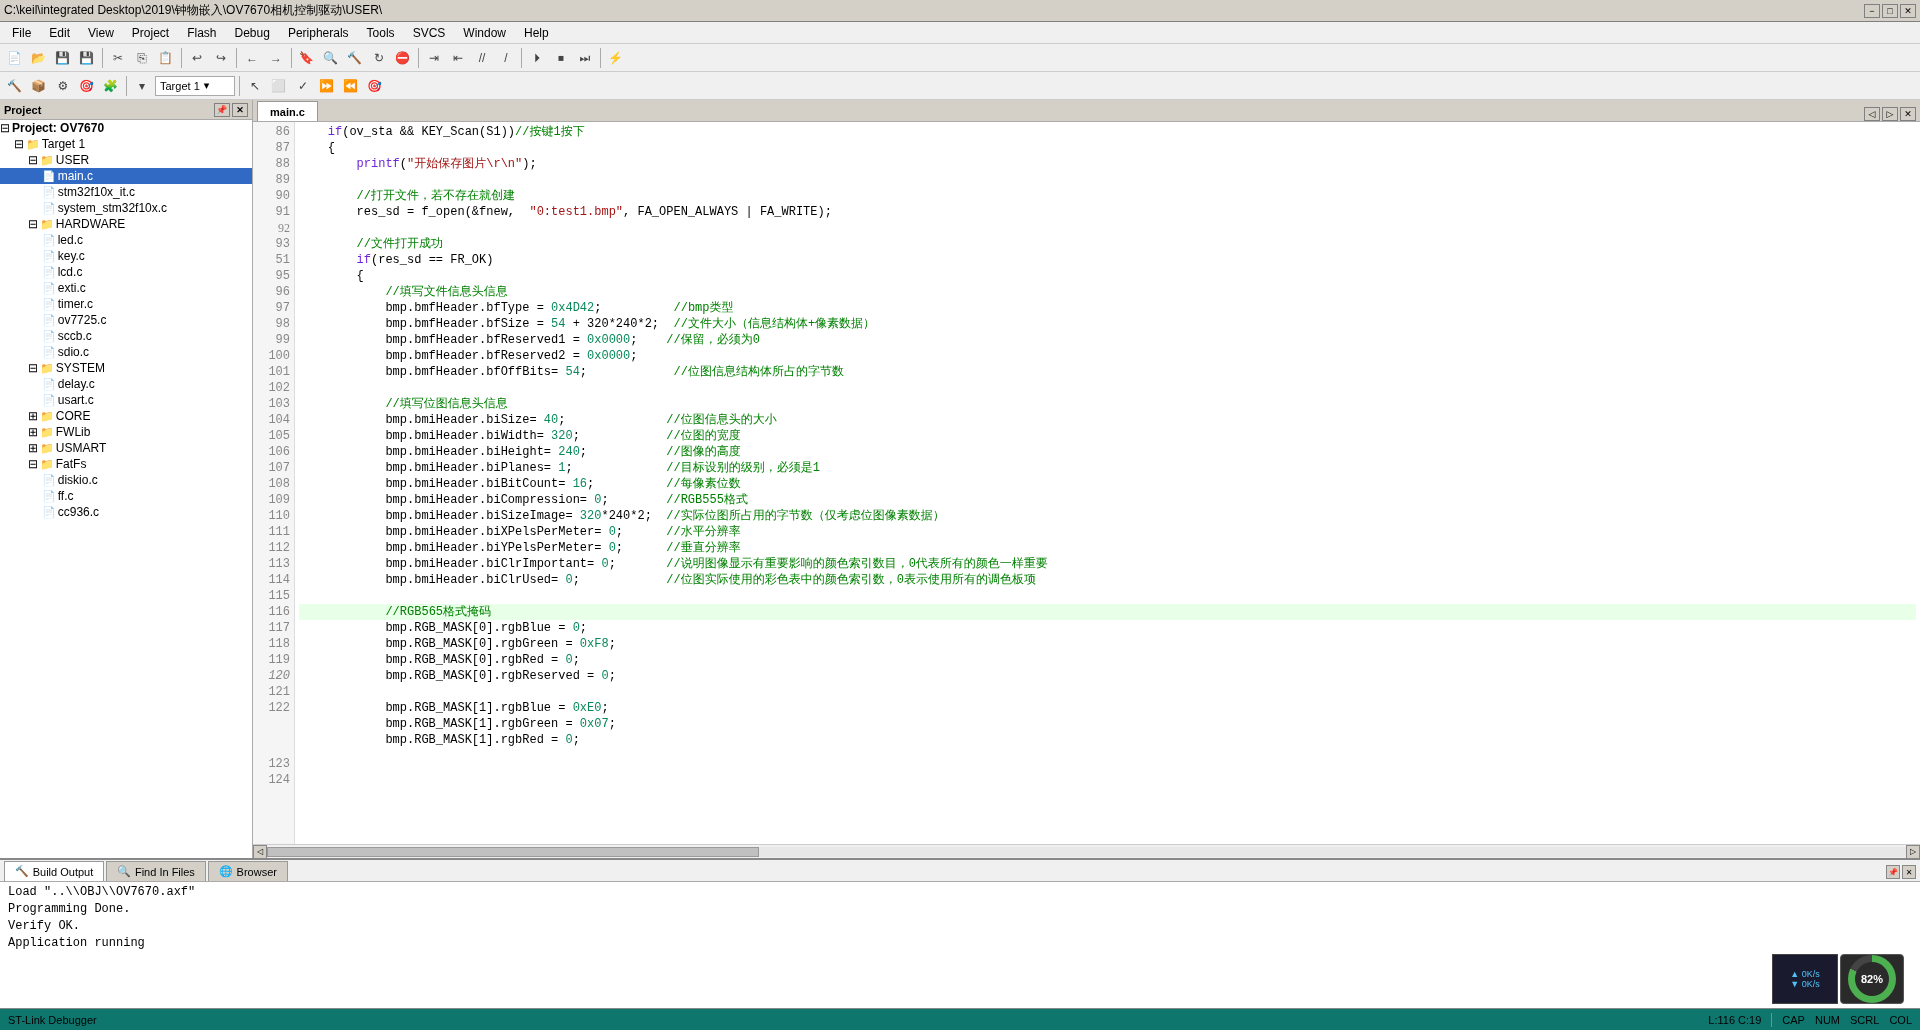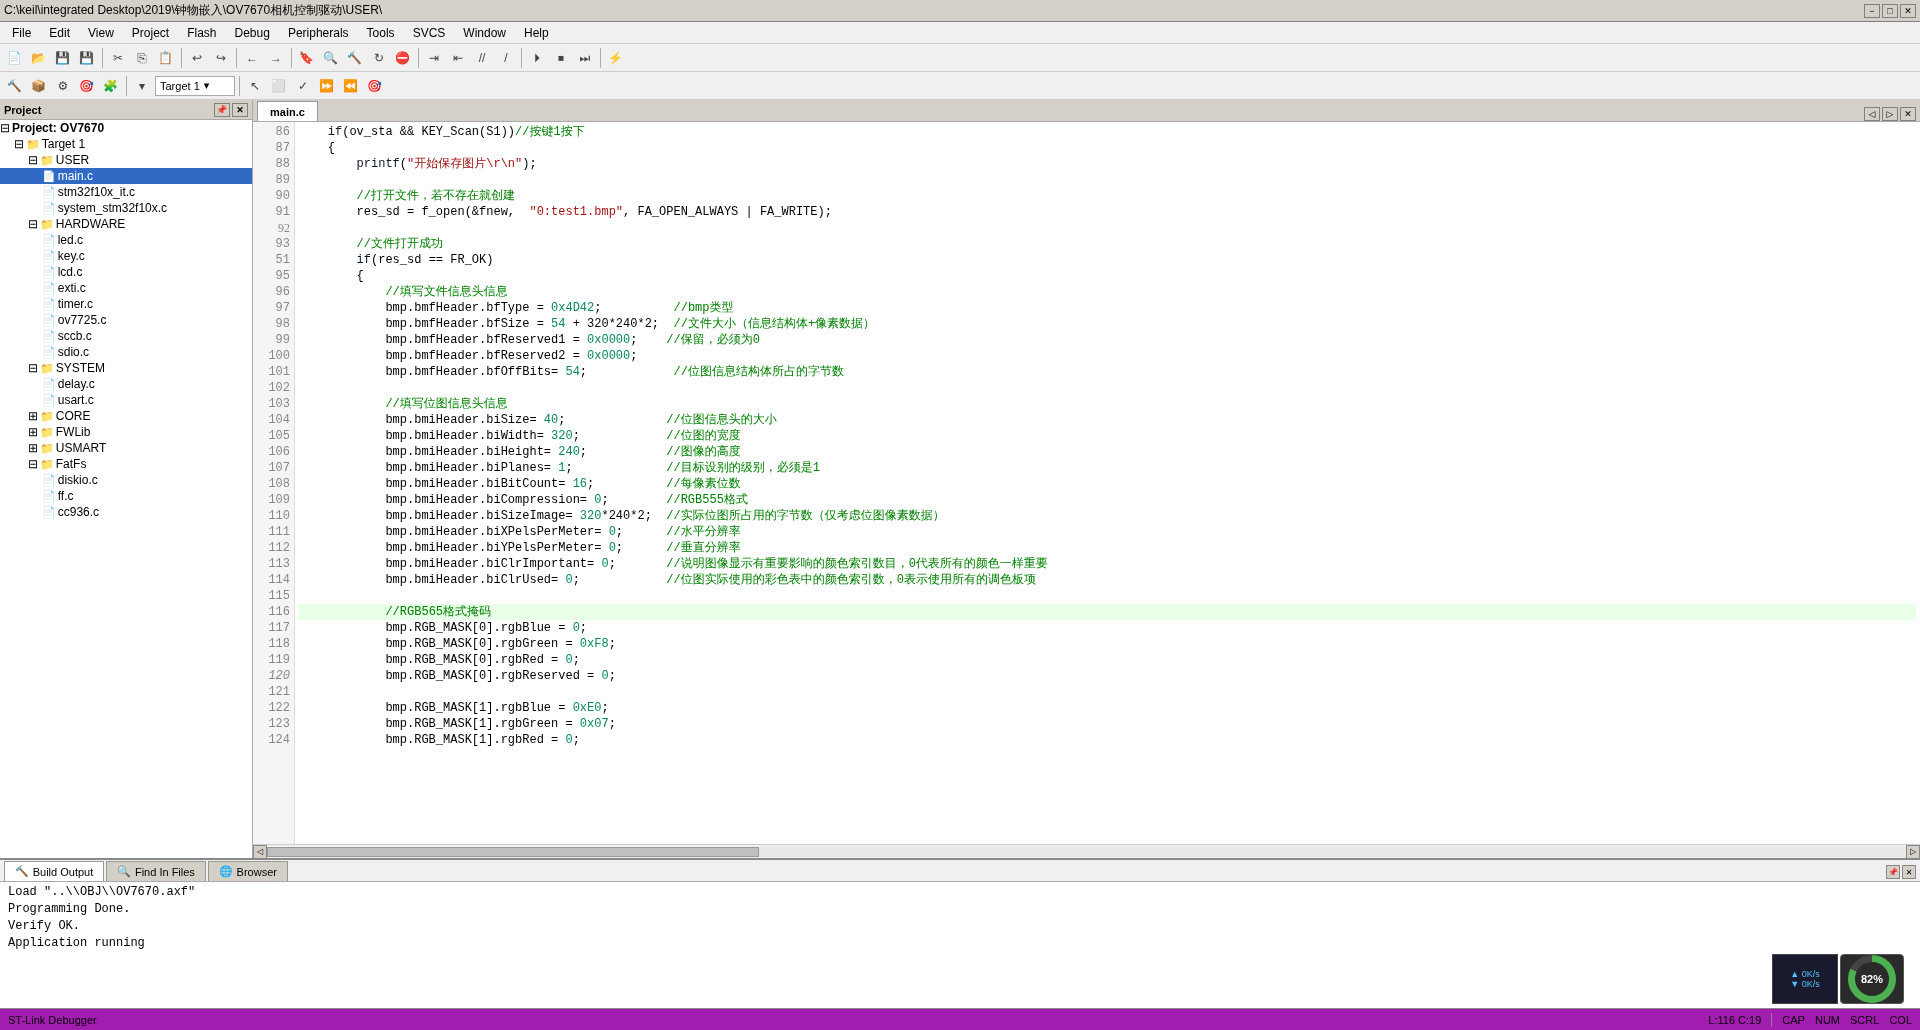--- a/index.html
+++ b/index.html
@@ -210,21 +210,21 @@
       font-family: 'Courier New', monospace;
       font-size: 12px;
       line-height: 16px;
       padding: 2px 4px;
       white-space: pre;
       color: #000;
     }
     .code-line {
       min-height: 16px;
     }
-    .kw { color: #0f172a; }
+    .kw { color: #6d28d9; }
     .str { color: #a31515; }
     .cmt { color: #008000; }
     .num { color: #09885a; }
     .hl-line {
       background: #e8ffe8;
       display: block;
     }
 
     
     #h-scroll {
@@ -319,21 +319,21 @@
       overflow-y: auto;
       padding: 2px 8px;
       font-family: 'Courier New', monospace;
       font-size: 12px;
       line-height: 17px;
     }
 
     
     #status-bar {
       height: 22px;
-      background: #a21caf;
+      background: #0f766e;
       display: flex;
       align-items: center;
       padding: 0 8px;
       border-top: 1px solid #888;
       font-size: 11px;
       justify-content: space-between;
     }
     #status-left { display: flex; gap: 20px; align-items: center; }
     #status-right { display: flex; gap: 10px; align-items: center; }
     .status-sep {
@@ -682,21 +682,21 @@
             <div style="line-height: 16px;">113</div>
             <div style="line-height: 16px;">114</div>
             <div style="line-height: 16px;">115</div>
             <div style="line-height: 16px;">116</div>
             <div style="line-height: 16px;">117</div>
             <div style="line-height: 16px;">118</div>
             <div style="line-height: 16px;">119</div>
             <div style="line-height: 16px; font-style: italic;">120</div>
             <div style="line-height: 16px;">121</div>
             <div style="line-height: 16px;">122</div>
-            <div style="line-height: 16px;">123</div>
+            <div style="line-height: 16px; margin-top: 40px;">123</div>
             <div style="line-height: 16px;">124</div>
           </div>
         <div id="code-content"><div class="code-line">    <span class="kw">if</span>(ov_sta &amp;&amp; KEY_Scan(S1))<span class="cmt">//按键1按下</span></div><div class="code-line">    {</div><div class="code-line">        <span class="kw">printf</span>(<span class="str">"开始保存图片\r\n"</span>);</div><div class="code-line">&nbsp;</div><div class="code-line">        <span class="cmt">//打开文件，若不存在就创建</span></div><div class="code-line">        res_sd = f_open(&amp;fnew,  <span class="str">"0:test1.bmp"</span>, FA_OPEN_ALWAYS | FA_WRITE);</div><div class="code-line">&nbsp;</div><div class="code-line">        <span class="cmt">//文件打开成功</span></div><div class="code-line">        <span class="kw">if</span>(res_sd == FR_OK)</div><div class="code-line">        {</div><div class="code-line">            <span class="cmt">//填写文件信息头信息</span></div><div class="code-line">            bmp.bmfHeader.bfType = <span class="num">0x4D42</span>;          <span class="cmt">//bmp类型</span></div><div class="code-line">            bmp.bmfHeader.bfSize = <span class="num">54</span> + 320*240*2;  <span class="cmt">//文件大小（信息结构体+像素数据）</span></div><div class="code-line">            bmp.bmfHeader.bfReserved1 = <span class="num">0x0000</span>;    <span class="cmt">//保留，必须为0</span></div><div class="code-line">            bmp.bmfHeader.bfReserved2 = <span class="num">0x0000</span>;</div><div class="code-line">            bmp.bmfHeader.bfOffBits= <span class="num">54</span>;            <span class="cmt">//位图信息结构体所占的字节数</span></div><div class="code-line">&nbsp;</div><div class="code-line">            <span class="cmt">//填写位图信息头信息</span></div><div class="code-line">            bmp.bmiHeader.biSize= <span class="num">40</span>;              <span class="cmt">//位图信息头的大小</span></div><div class="code-line">            bmp.bmiHeader.biWidth= <span class="num">320</span>;            <span class="cmt">//位图的宽度</span></div><div class="code-line">            bmp.bmiHeader.biHeight= <span class="num">240</span>;           <span class="cmt">//图像的高度</span></div><div class="code-line">            bmp.bmiHeader.biPlanes= <span class="num">1</span>;             <span class="cmt">//目标设别的级别，必须是1</span></div><div class="code-line">            bmp.bmiHeader.biBitCount= <span class="num">16</span>;          <span class="cmt">//每像素位数</span></div><div class="code-line">            bmp.bmiHeader.biCompression= <span class="num">0</span>;        <span class="cmt">//RGB555格式</span></div><div class="code-line">            bmp.bmiHeader.biSizeImage= <span class="num">320</span>*240*2;  <span class="cmt">//实际位图所占用的字节数（仅考虑位图像素数据）</span></div><div class="code-line">            bmp.bmiHeader.biXPelsPerMeter= <span class="num">0</span>;      <span class="cmt">//水平分辨率</span></div><div class="code-line">            bmp.bmiHeader.biYPelsPerMeter= <span class="num">0</span>;      <span class="cmt">//垂直分辨率</span></div><div class="code-line">            bmp.bmiHeader.biClrImportant= <span class="num">0</span>;       <span class="cmt">//说明图像显示有重要影响的颜色索引数目，0代表所有的颜色一样重要</span></div><div class="code-line">            bmp.bmiHeader.biClrUsed= <span class="num">0</span>;            <span class="cmt">//位图实际使用的彩色表中的颜色索引数，0表示使用所有的调色板项</span></div><div class="code-line">&nbsp;</div><div class="code-line hl-line">            <span class="cmt">//RGB565格式掩码</span></div><div class="code-line">            bmp.RGB_MASK[0].rgbBlue = <span class="num">0</span>;</div><div class="code-line">            bmp.RGB_MASK[0].rgbGreen = <span class="num">0xF8</span>;</div><div class="code-line">            bmp.RGB_MASK[0].rgbRed = <span class="num">0</span>;</div><div class="code-line">            bmp.RGB_MASK[0].rgbReserved = <span class="num">0</span>;</div><div class="code-line">&nbsp;</div><div class="code-line">            bmp.RGB_MASK[1].rgbBlue = <span class="num">0xE0</span>;</div><div class="code-line">            bmp.RGB_MASK[1].rgbGreen = <span class="num">0x07</span>;</div><div class="code-line">            bmp.RGB_MASK[1].rgbRed = <span class="num">0</span>;</div></div>
       </div>
 
       <div id="h-scroll">
         <div class="scroll-btn">◁</div>
         <div class="scroll-track">
           <div class="scroll-thumb"></div>
         </div>

